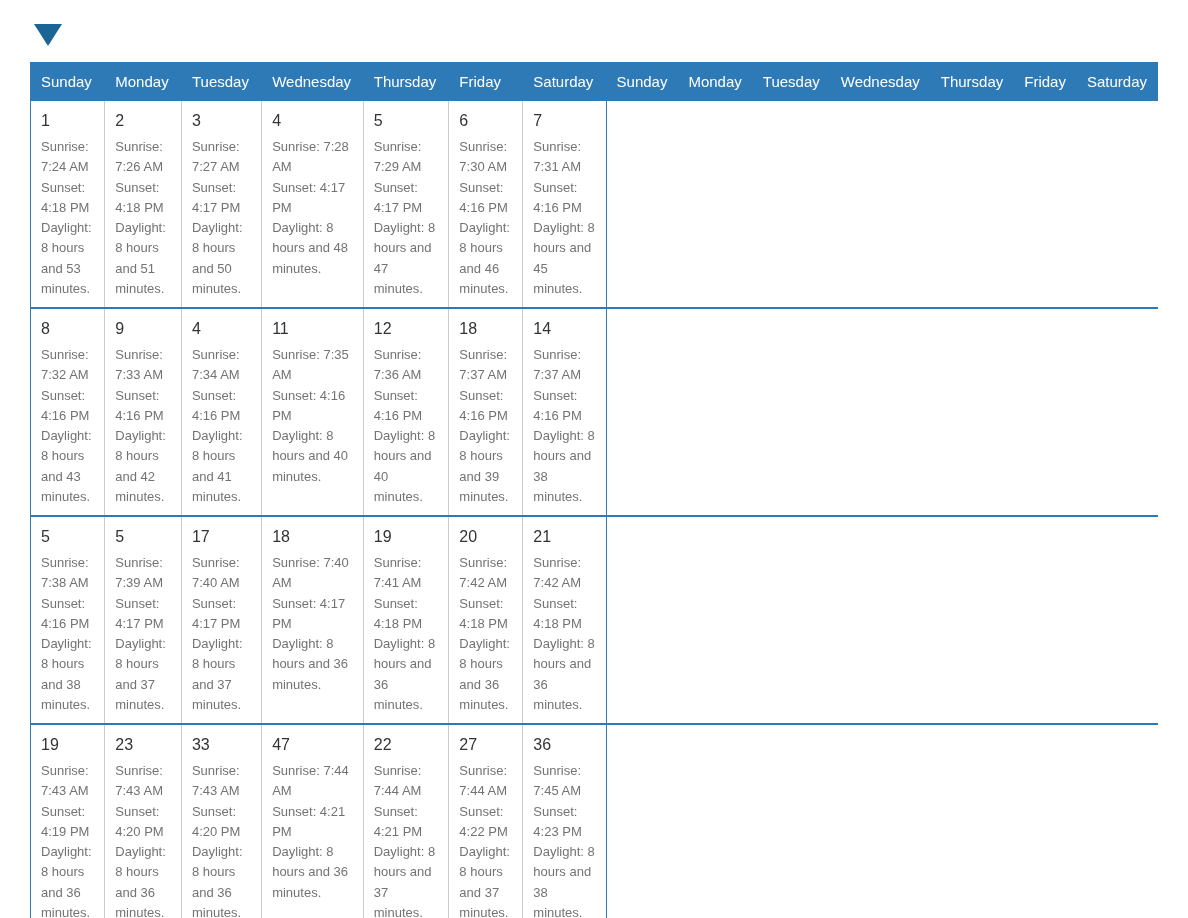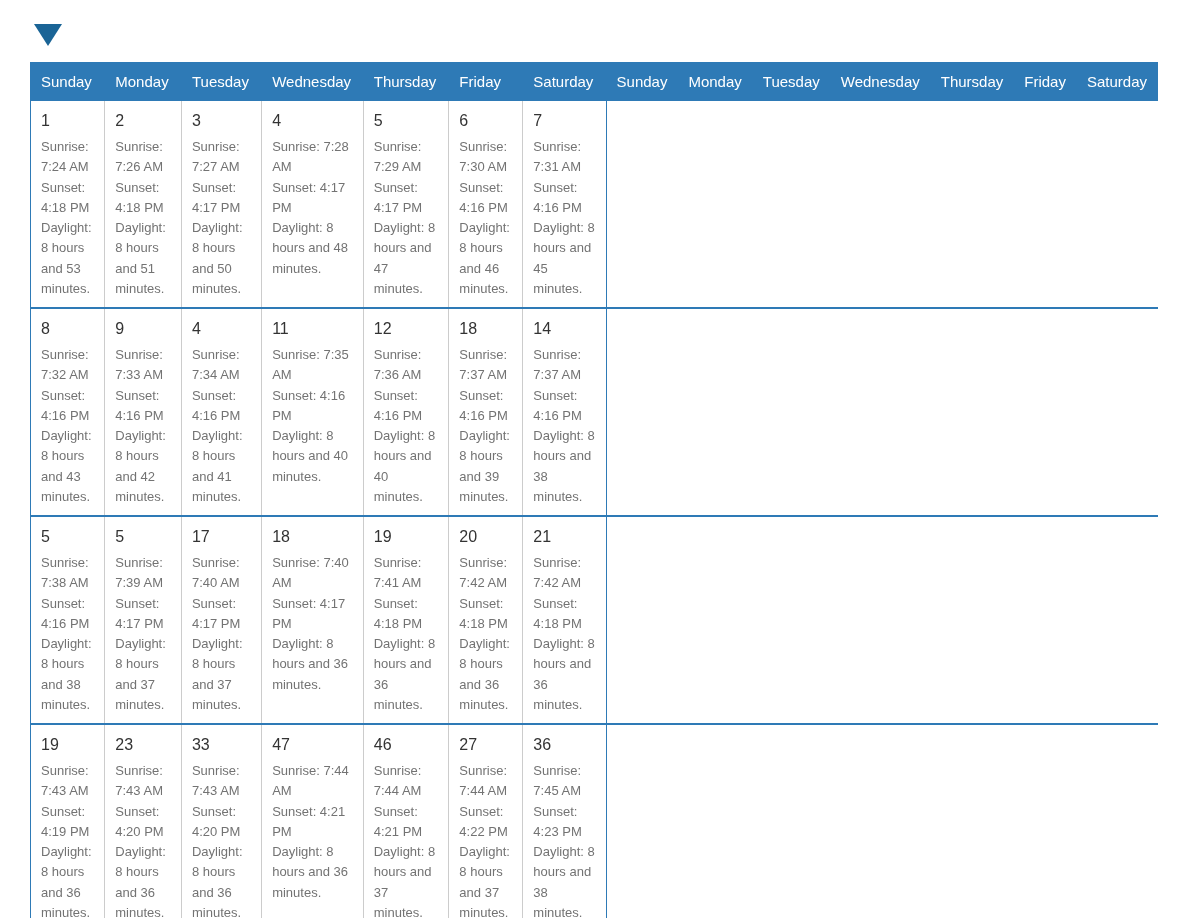--- a/index.html
+++ b/index.html
@@ -196,21 +196,21 @@
       </tr>
       <tr>
         <td><span class="day-number">19</span>
       <span class="day-info">Sunrise: 7:43 AM<br>Sunset: 4:19 PM<br>Daylight: 8 hours and 36 minutes.</span></td>
         <td><span class="day-number">23</span>
       <span class="day-info">Sunrise: 7:43 AM<br>Sunset: 4:20 PM<br>Daylight: 8 hours and 36 minutes.</span></td>
         <td><span class="day-number">33</span>
       <span class="day-info">Sunrise: 7:43 AM<br>Sunset: 4:20 PM<br>Daylight: 8 hours and 36 minutes.</span></td>
         <td><span class="day-number">47</span>
       <span class="day-info">Sunrise: 7:44 AM<br>Sunset: 4:21 PM<br>Daylight: 8 hours and 36 minutes.</span></td>
-        <td><span class="day-number">46</span>
+        <td><span class="day-number">22</span>
       <span class="day-info">Sunrise: 7:44 AM<br>Sunset: 4:21 PM<br>Daylight: 8 hours and 37 minutes.</span></td>
         <td><span class="day-number">27</span>
       <span class="day-info">Sunrise: 7:44 AM<br>Sunset: 4:22 PM<br>Daylight: 8 hours and 37 minutes.</span></td>
         <td><span class="day-number">36</span>
       <span class="day-info">Sunrise: 7:45 AM<br>Sunset: 4:23 PM<br>Daylight: 8 hours and 38 minutes.</span></td>
       </tr>
     </tbody>
 </table>
 
 </body></html>

